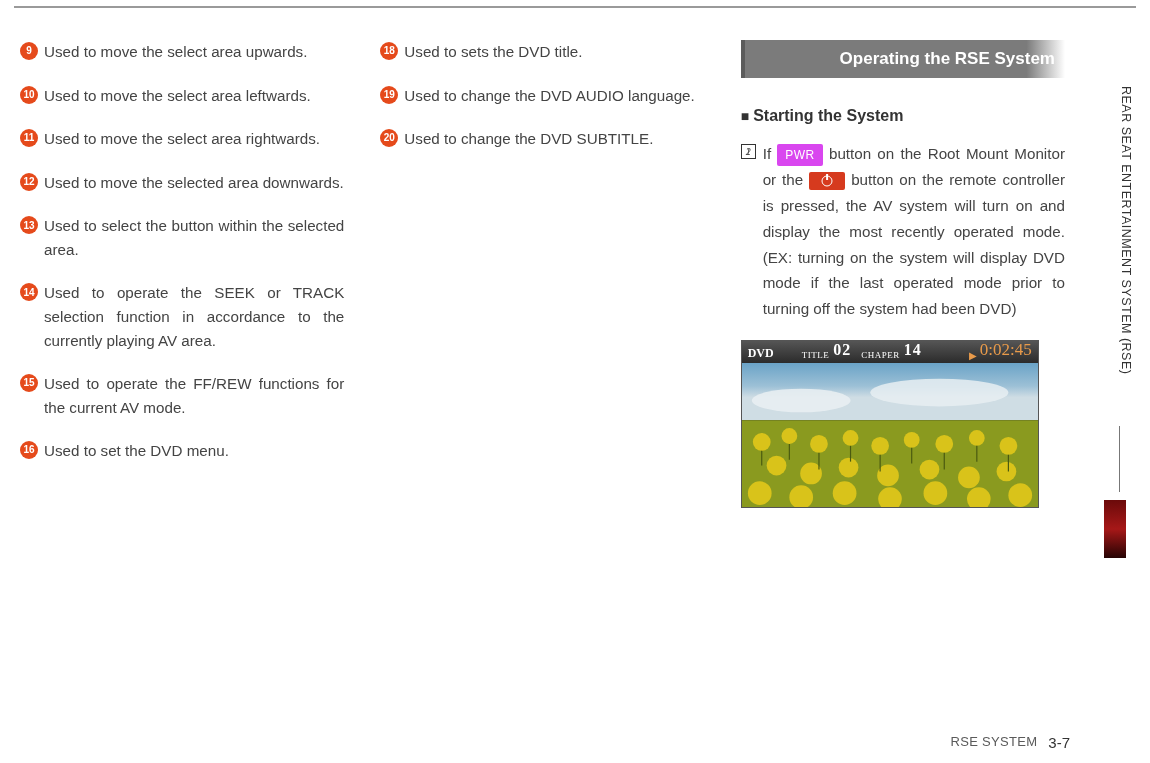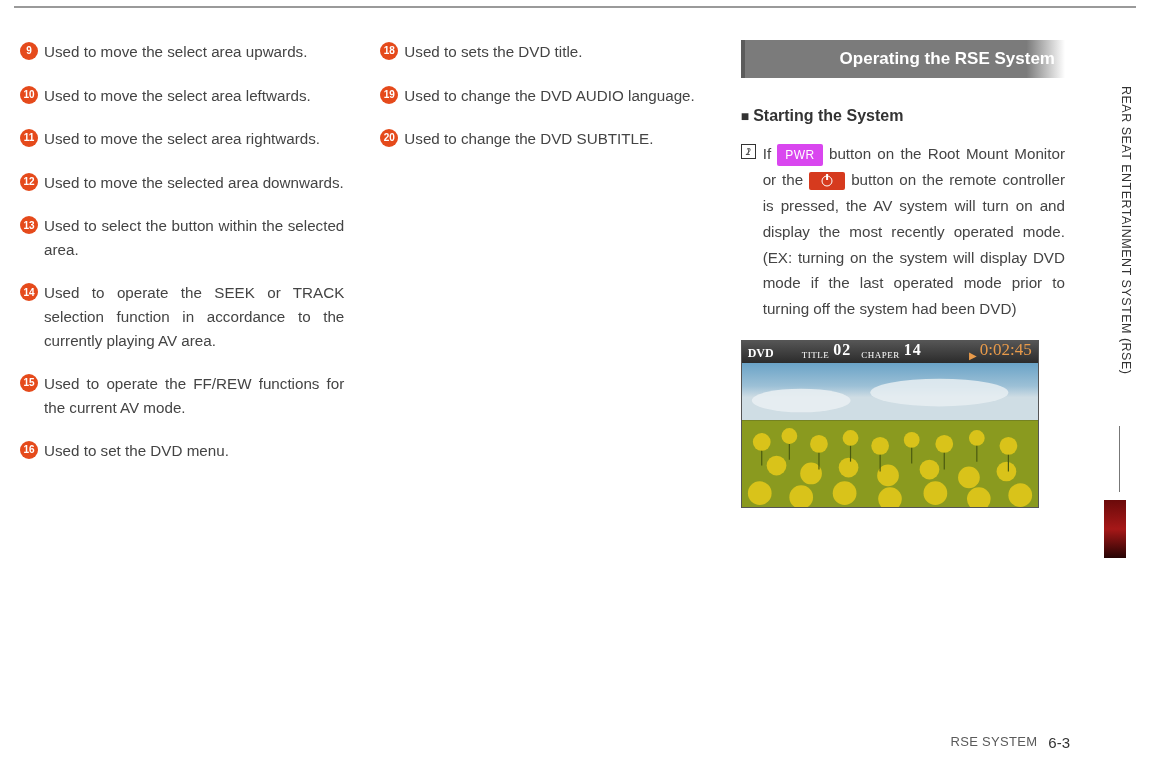--- a/index.html
+++ b/index.html
@@ -376,14 +376,14 @@
     <div class="side-label">
       <span>REAR SEAT ENTERTAINMENT SYSTEM (RSE)</span>
     </div>
     <div class="side-underline"></div>
     <div class="side-red"></div>
   </div>
 </div>
 
 <div class="footer">
   <span class="sec">RSE SYSTEM</span>
-  <span class="pg">6-3</span>
+  <span class="pg">3-7</span>
 </div>
 
 </body></html>

